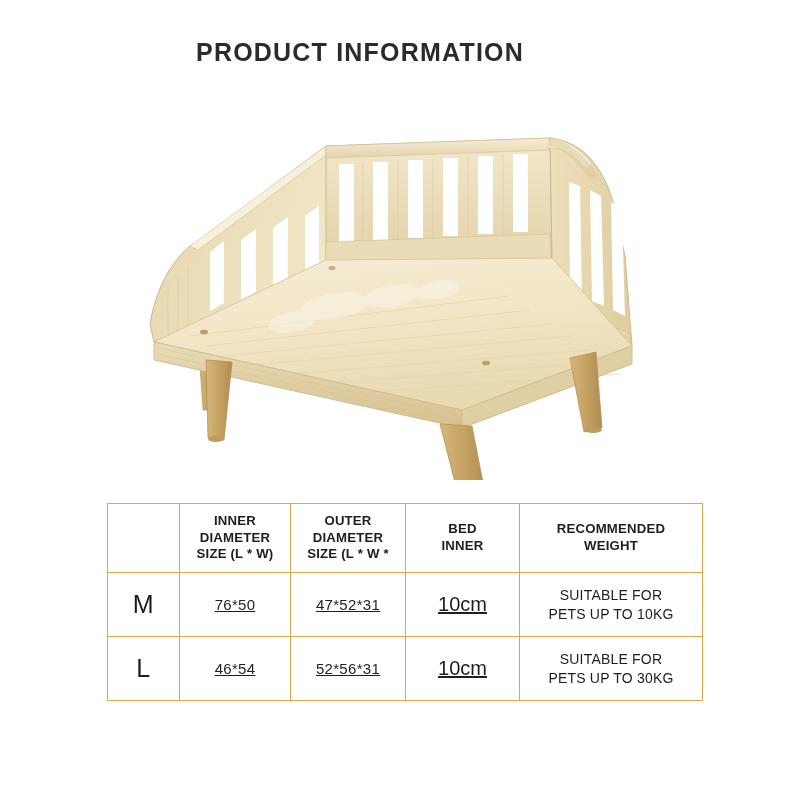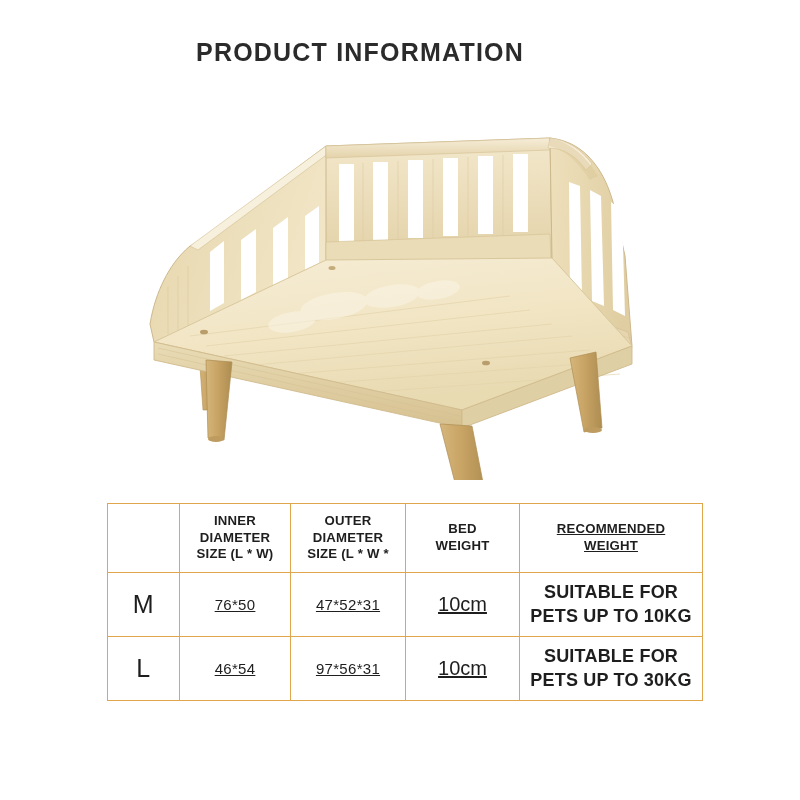--- a/index.html
+++ b/index.html
@@ -54,21 +54,21 @@
     text-align: center;
     vertical-align: middle;
     color: #1e1e1e;
     padding: 2px 3px;
     background: #ffffff;
   }
   .col-size   { width: 65px;  }
   .col-inner  { width: 104px; }
   .col-outer  { width: 108px; }
   .col-height { width: 107px; }
-  .col-weight { width: 176px; text-decoration: underline; }
+  .col-weight { width: 176px; }
 
   .hdr-row td {
     height: 64px;
     font-size: 13.2px;
     font-weight: bold;
     line-height: 1.28;
     letter-spacing: 0.2px;
   }
   .data-row td { height: 59px; }
 
@@ -82,22 +82,22 @@
     font-weight: normal;
     letter-spacing: 0.3px;
     text-decoration: underline;
   }
   .cell-height {
     font-size: 20px;
     font-weight: normal;
     text-decoration: underline;
   }
   .cell-weight {
-    font-size: 18px;
-    font-weight: bold;
+    font-size: 14px;
+    font-weight: normal;
     line-height: 1.32;
     letter-spacing: 0.2px;
   }
   .nowrap { white-space: pre-line; }
 </style>
 </head>
 <body>
 
 <div id="page-title">PRODUCT INFORMATION</div>
 
@@ -278,36 +278,36 @@
   <tbody>
     <tr class="hdr-row">
       <td class="col-size"></td>
       <td class="col-inner   nowrap">INNER
 DIAMETER
 SIZE (L * W)</td>
       <td class="col-outer   nowrap">OUTER
 DIAMETER
 SIZE (L * W *</td>
       <td class="col-height  nowrap">BED
-WEIGHT</td>
+INNER</td>
       <td class="col-weight  nowrap">RECOMMENDED
 WEIGHT</td>
     </tr>
 
     <tr class="data-row">
       <td class="cell-size">M</td>
       <td class="cell-dim">76*50</td>
       <td class="cell-dim">47*52*31</td>
       <td class="cell-height">10cm</td>
       <td class="cell-weight nowrap">SUITABLE FOR
 PETS UP TO 10KG</td>
     </tr>
 
     <tr class="data-row">
       <td class="cell-size">L</td>
       <td class="cell-dim">46*54</td>
-      <td class="cell-dim">97*56*31</td>
+      <td class="cell-dim">52*56*31</td>
       <td class="cell-height">10cm</td>
       <td class="cell-weight nowrap">SUITABLE FOR
 PETS UP TO 30KG</td>
     </tr>
   </tbody>
 </table>
 
 </body></html>

